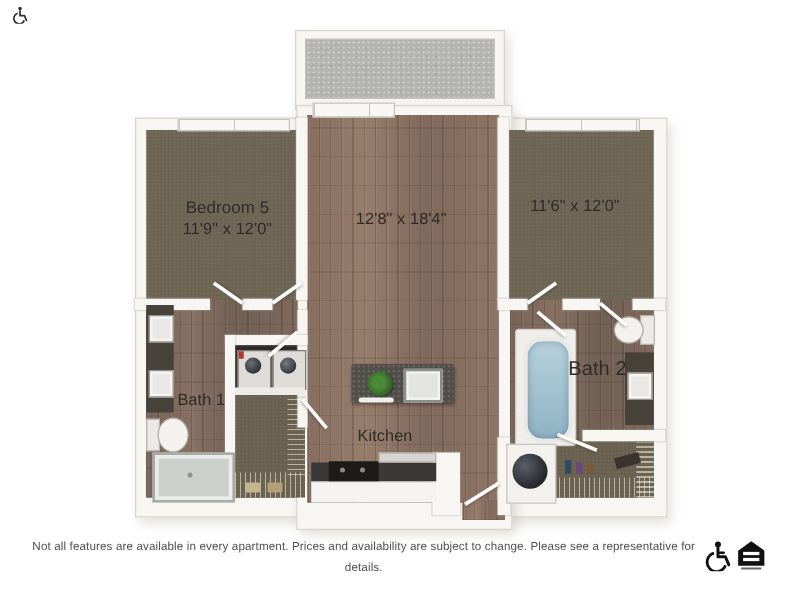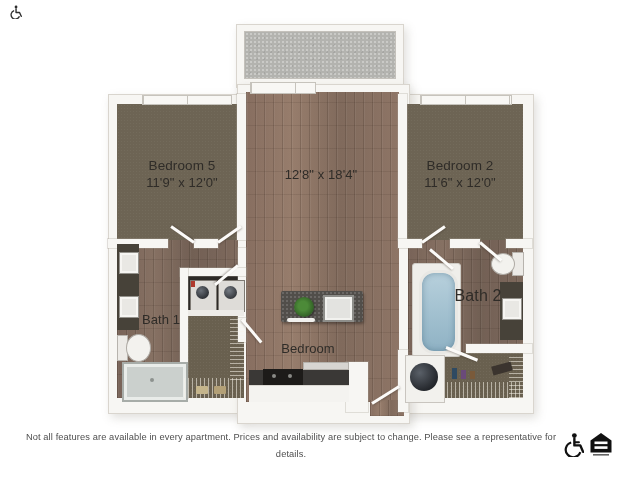--- a/index.html
+++ b/index.html
@@ -141,31 +141,30 @@
   <div class="a door" style="left:372px;top:402px;width:32px;transform:rotate(-32deg)"></div>
 
   <div class="a room-label" style="left:182px;top:157px">
     <div>Bedroom 5</div>
     <div class="dims">11'9" x 12'0"</div>
   </div>
   <div class="a room-label" style="left:321px;top:167px">
     <div class="dims">12'8" x 18'4"</div>
   </div>
   <div class="a room-label" style="left:460px;top:157px">
-    <div>Bedroom 2</div>
     <div class="dims">11'6" x 12'0"</div>
   </div>
   <div class="a room-label" style="left:161px;top:312px;font-size:13px">
     <span>Bath 1</span>
   </div>
   <div class="a room-label" style="left:478px;top:286px;font-size:16px">
     <span>Bath 2</span>
   </div>
   <div class="a room-label" style="left:308px;top:341px;font-size:13px">
-    <span>Bedroom</span>
+    <span>Kitchen</span>
   </div>
 
   <div class="a footer-text">
     <div>Not all features are available in every apartment. Prices and availability are subject to change. Please see a representative for details.</div>
   </div>
 
   <svg class="a" style="left:562px;top:432px;width:22px;height:25px;z-index:70" viewBox="0 0 24 26">
     <circle cx="13.5" cy="3.2" r="2.6" fill="#111"></circle>
     <path d="M13.5 6.5 v7.5 h6.5 l3 7" stroke="#111" stroke-width="2.6" fill="none" stroke-linecap="round" stroke-linejoin="round"></path>
     <path d="M14 10.5 h4.5" stroke="#111" stroke-width="2.2" stroke-linecap="round"></path>

